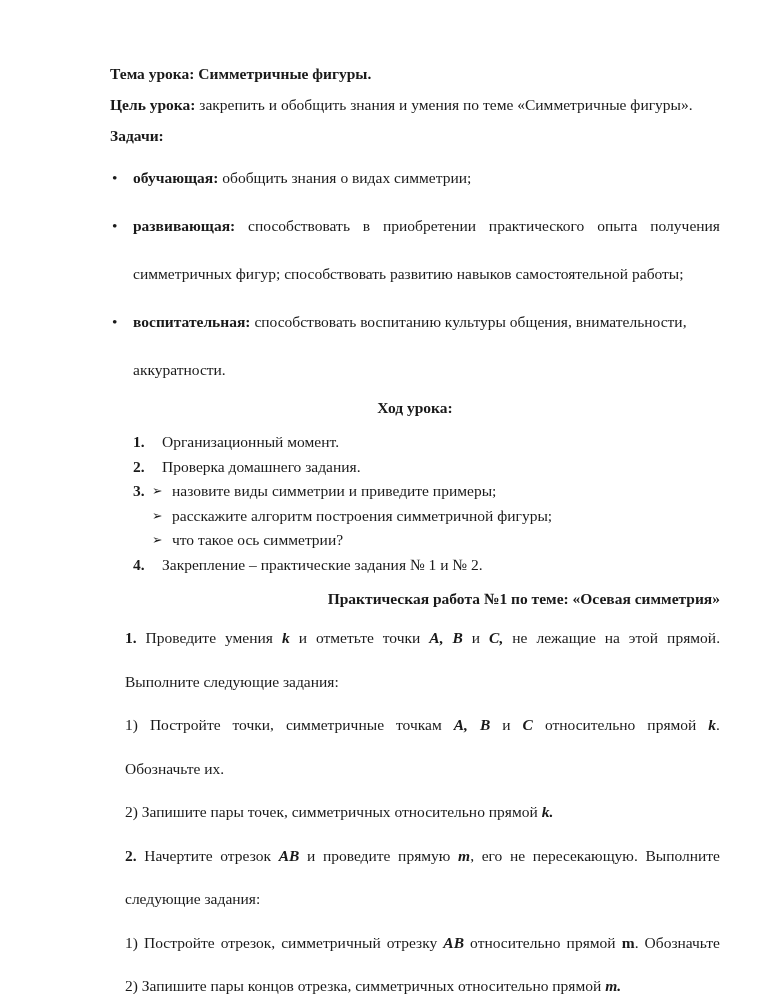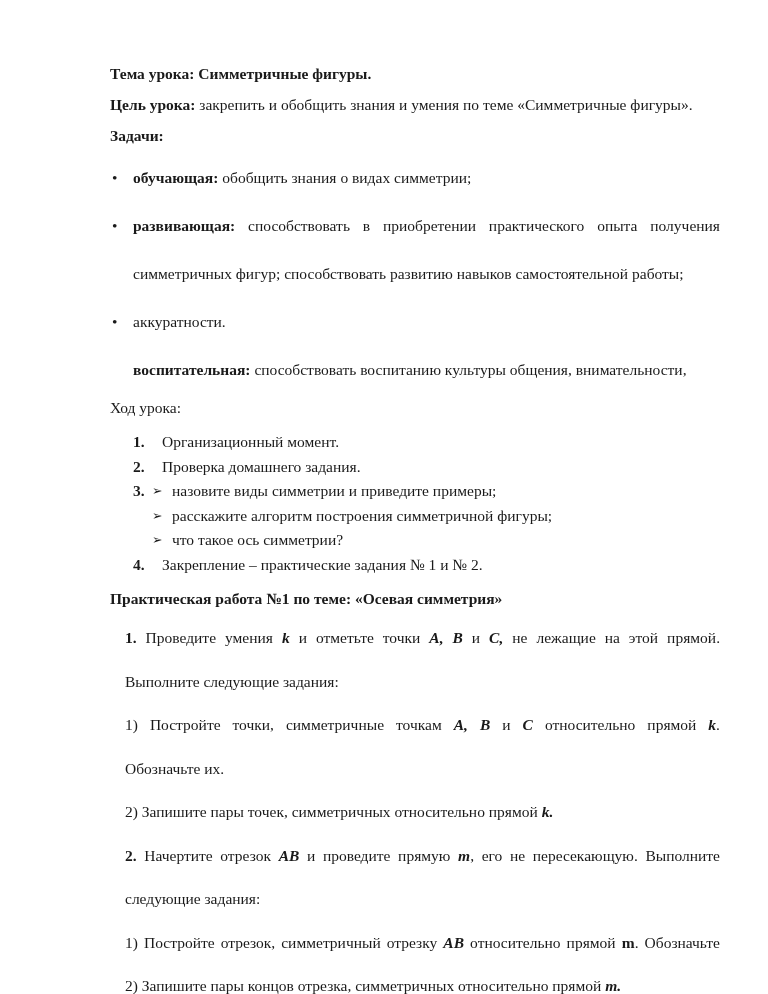--- a/index.html
+++ b/index.html
@@ -8,29 +8,29 @@
     font-family:"Liberation Serif","DejaVu Serif",serif;
     font-size:15.5px;color:#1a1a1a;
     -webkit-font-smoothing:antialiased;
   }
   .page{box-sizing:border-box;width:768px;height:994px;padding:66px 48px 40px 110px;}
   .b{font-weight:bold;}
   .bi{font-weight:bold;font-style:italic;}
   .hd{margin:0 0 15px;line-height:16px;}
   .bullet{position:relative;padding-left:23px;margin:0 0 6px;line-height:29px;}
   .bullet .marker{position:absolute;left:2px;top:0;}
-  .center-head{text-align:left;font-weight:normal;line-height:16px;margin:16px 0 14px;}
+  .center-head{text-align:center;font-weight:bold;line-height:16px;margin:16px 0 14px;}
   .numitem{position:relative;padding-left:52px;line-height:24.5px;}
   .numitem .num{position:absolute;left:23px;top:0;font-weight:bold;}
   .subitem{position:relative;padding-left:62px;line-height:24.5px;}
   .subitem .marker{
     position:absolute;left:42px;top:0;
     font-family:"DejaVu Sans","Liberation Sans",sans-serif;font-size:12.5px;
   }
-  .pw-head{font-weight:bold;line-height:16px;margin:14px 0 15px;}
+  .pw-head{font-weight:bold;line-height:16px;margin:14px 0 15px;text-align:right;}
   .pw{margin:0 0 13px;padding-left:15px;line-height:24.5px;}
   .line{display:block;margin-top:19px;}
   .jl{text-align:justify;text-align-last:justify;}
 </style>
 </head>
 <body>
 
 <div class="page">
 
   <p class="hd"><span class="b">Тема урока: Симметричные фигуры.</span></p>
@@ -40,21 +40,21 @@
   <div class="bullet">
     <span class="marker">•</span>
     <span><div class="line"><span class="b">обучающая:</span><span> обобщить знания о видах симметрии;</span></div></span>
   </div>
   <div class="bullet">
     <span class="marker">•</span>
     <span><div class="line jl"><span class="b">развивающая:</span><span> способствовать в приобретении практического опыта получения</span></div><div class="line"><span>симметричных фигур; способствовать развитию навыков самостоятельной работы;</span></div></span>
   </div>
   <div class="bullet">
     <span class="marker">•</span>
-    <span><div class="line"><span>аккуратности.</span></div><div class="line"><span class="b">воспитательная:</span><span> способствовать воспитанию культуры общения, внимательности,</span></div></span>
+    <span><div class="line"><span class="b">воспитательная:</span><span> способствовать воспитанию культуры общения, внимательности,</span></div><div class="line"><span>аккуратности.</span></div></span>
   </div>
 
   <p class="center-head">Ход урока:</p>
 
   <div class="numitem">
     <span class="num">1.</span>
     <span>Организационный момент.</span>
   </div>
   <div class="numitem">
     <span class="num">2.</span>

